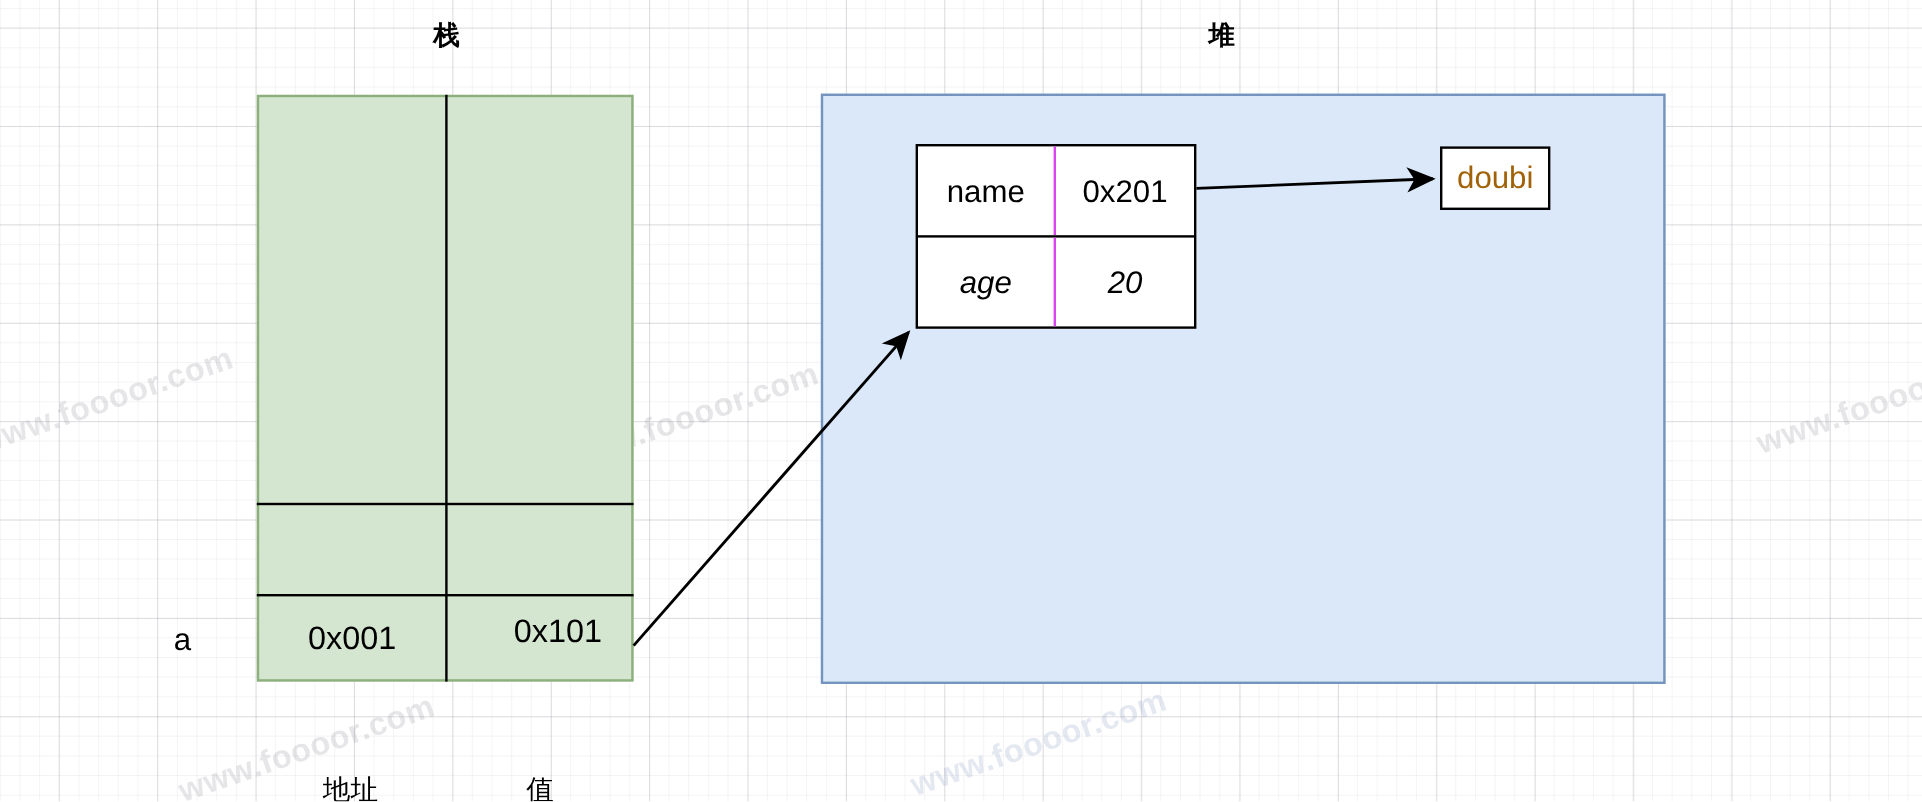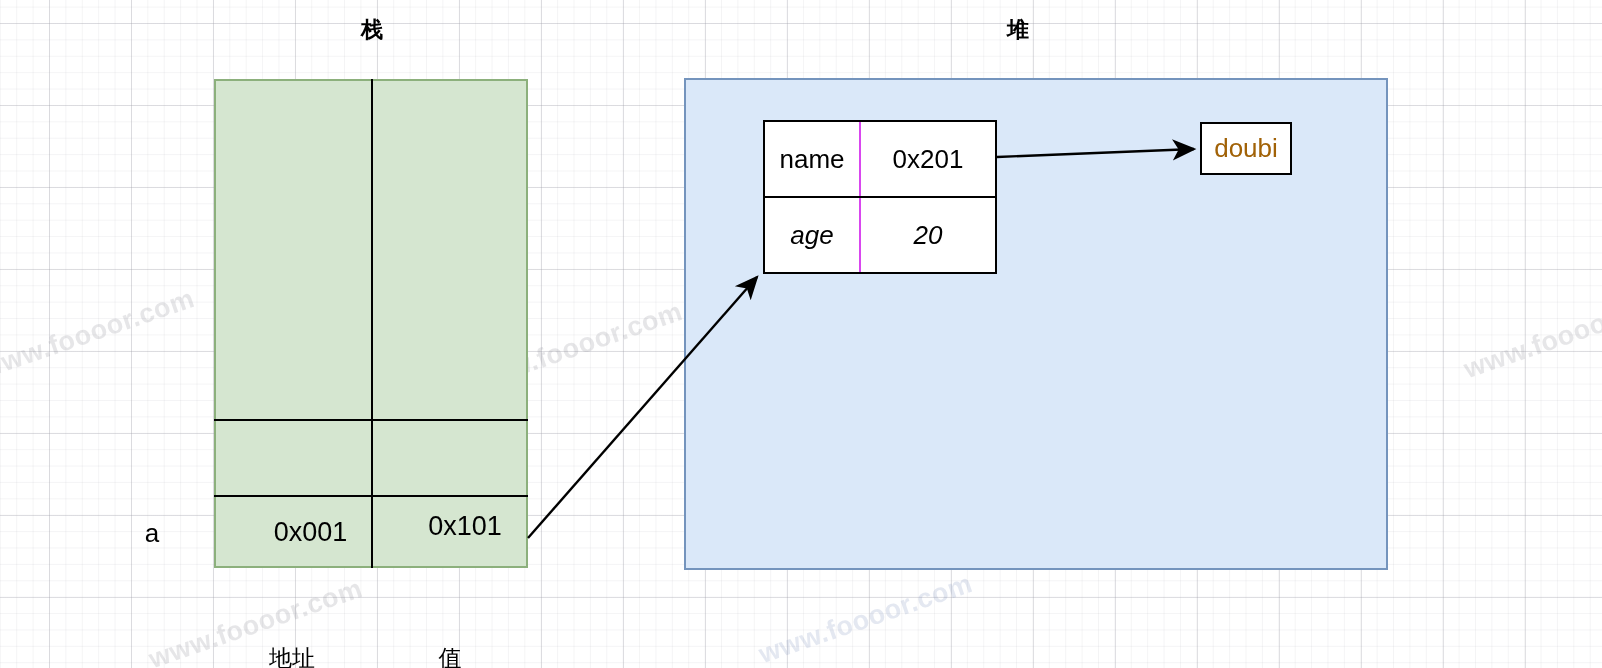--- a/index.html
+++ b/index.html
@@ -99,21 +99,21 @@
   }
 
   
   .cell-text {
     position: absolute;
     font-size: 27px;
     color: #000000;
     text-align: center;
     white-space: nowrap;
   }
-  #stack-addr-val { left: 216px; top: 517px; width: 155px; padding-left: 17px; }
+  #stack-addr-val { left: 216px; top: 517px; width: 155px; }
   #stack-val-val  { left: 374px; top: 511px; width: 182px; }
 
   
   #obj-table {
     position: absolute;
     left: 763px; top: 120px;
     width: 234px; height: 154px;
     box-sizing: border-box;
     border: 2px solid #000000;
     background: #ffffff;
@@ -132,21 +132,21 @@
   #obj-table .obj-key,
   #obj-table .obj-val {
     display: flex;
     align-items: center;
     justify-content: center;
     font-size: 26px;
     color: #000000;
     box-sizing: border-box;
     white-space: nowrap;
   }
-  #obj-table .obj-key { width: 94px; }
+  #obj-table .obj-key { width: 113px; }
   #obj-table .obj-val { flex: 1 1 auto; border-left: 2px solid #d946ef; }
 
   
   #str-box {
     position: absolute;
     left: 1200px; top: 122px;
     width: 92px; height: 53px;
     box-sizing: border-box;
     border: 2px solid #000000;
     background: #ffffff;

